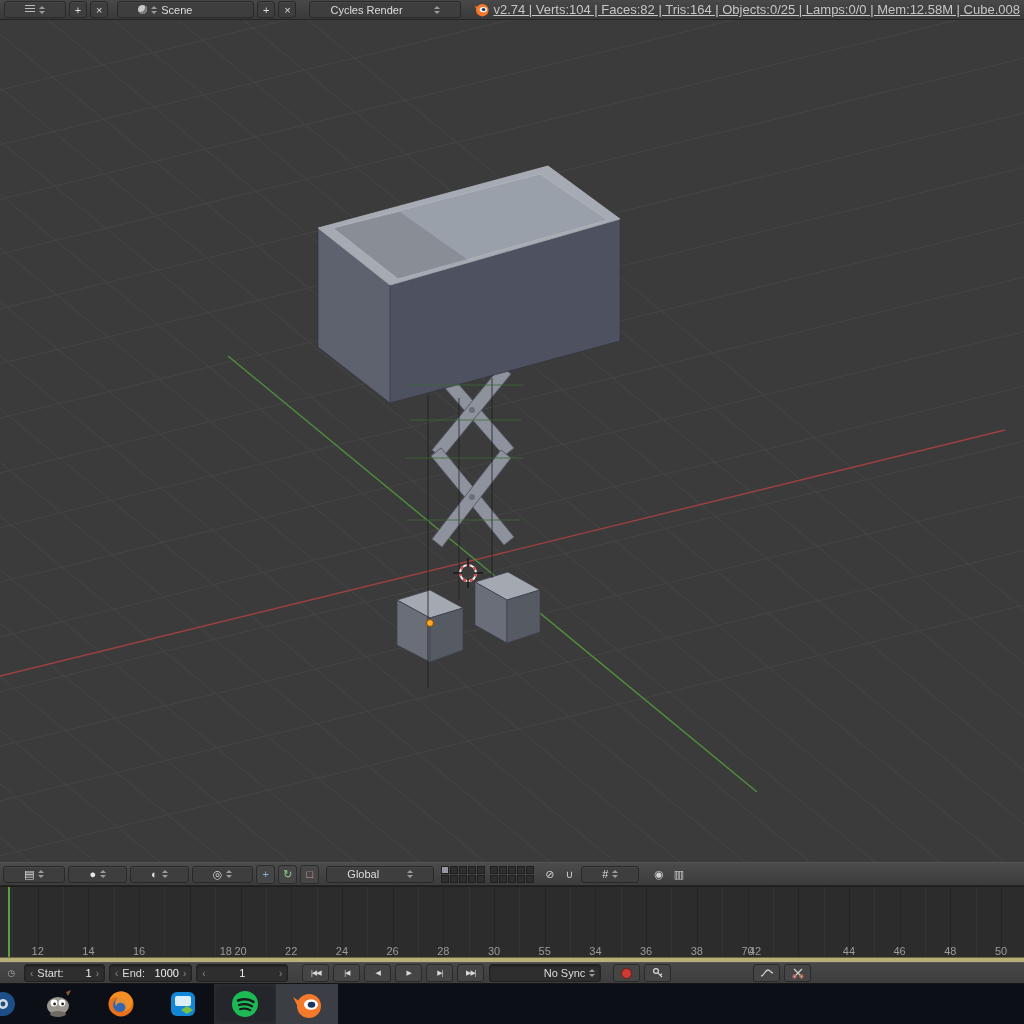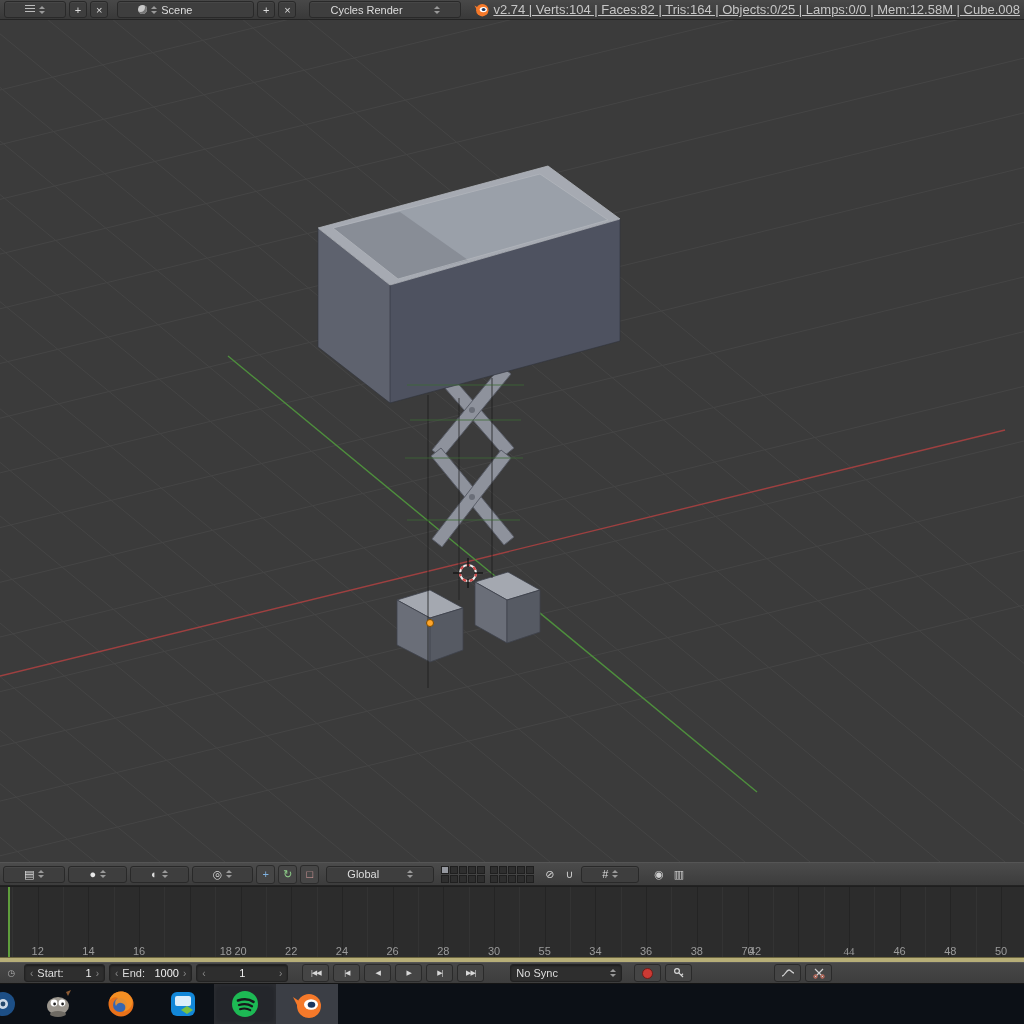--- a/index.html
+++ b/index.html
@@ -335,21 +335,21 @@
       <div class="frame-label" style="left: 341.9px;">24</div>
       <div class="frame-label" style="left: 392.6px;">26</div>
       <div class="frame-label" style="left: 443.3px;">28</div>
       <div class="frame-label" style="left: 494px;">30</div>
       <div class="frame-label" style="left: 544.7px;">55</div>
       <div class="frame-label" style="left: 595.4px;">34</div>
       <div class="frame-label" style="left: 646.1px;">36</div>
       <div class="frame-label" style="left: 696.8px;">38</div>
       <div class="frame-label" style="left: 747.5px;">70</div>
       <div class="frame-label" style="left: 755px;">42</div>
-      <div class="frame-label" style="left: 848.9px; font-family: Liberation Serif, serif;">44</div>
+      <div class="frame-label" style="left: 848.9px;">44</div>
       <div class="frame-label" style="left: 899.6px;">46</div>
       <div class="frame-label" style="left: 950.3px;">48</div>
       <div class="frame-label" style="left: 1001px;">50</div>
     </div>
   <div class="hscroll"></div>
 
   <div class="tl-header">
     <span class="icon16" style="font-size:9px;color:#aaa;">◷</span>
     <div class="field">
       <span class="chev">‹</span>
@@ -367,21 +367,21 @@
       <span class="chev">‹</span>
       <span class="val">1</span>
       <span class="chev">›</span>
     </div>
     <span class="tbtn" style="margin-left:10px;">|◀◀</span>
     <span class="tbtn">|◀</span>
     <span class="tbtn">◀</span>
     <span class="tbtn">▶</span>
     <span class="tbtn">▶|</span>
     <span class="tbtn">▶▶|</span>
-    <div class="field" style="width:100px;justify-content:space-between;margin-left:22px;">
+    <div class="field" style="width:100px;justify-content:flex-end;margin-left:1px;">
       <span>No Sync</span>
       <span class="arrows">
           <i class="up"></i>
           <i class="down"></i>
         </span>
     </div>
     <span class="tbtn" style="margin-left:8px;">
         <span class="record-dot"></span>
       </span>
     <span class="tbtn">

